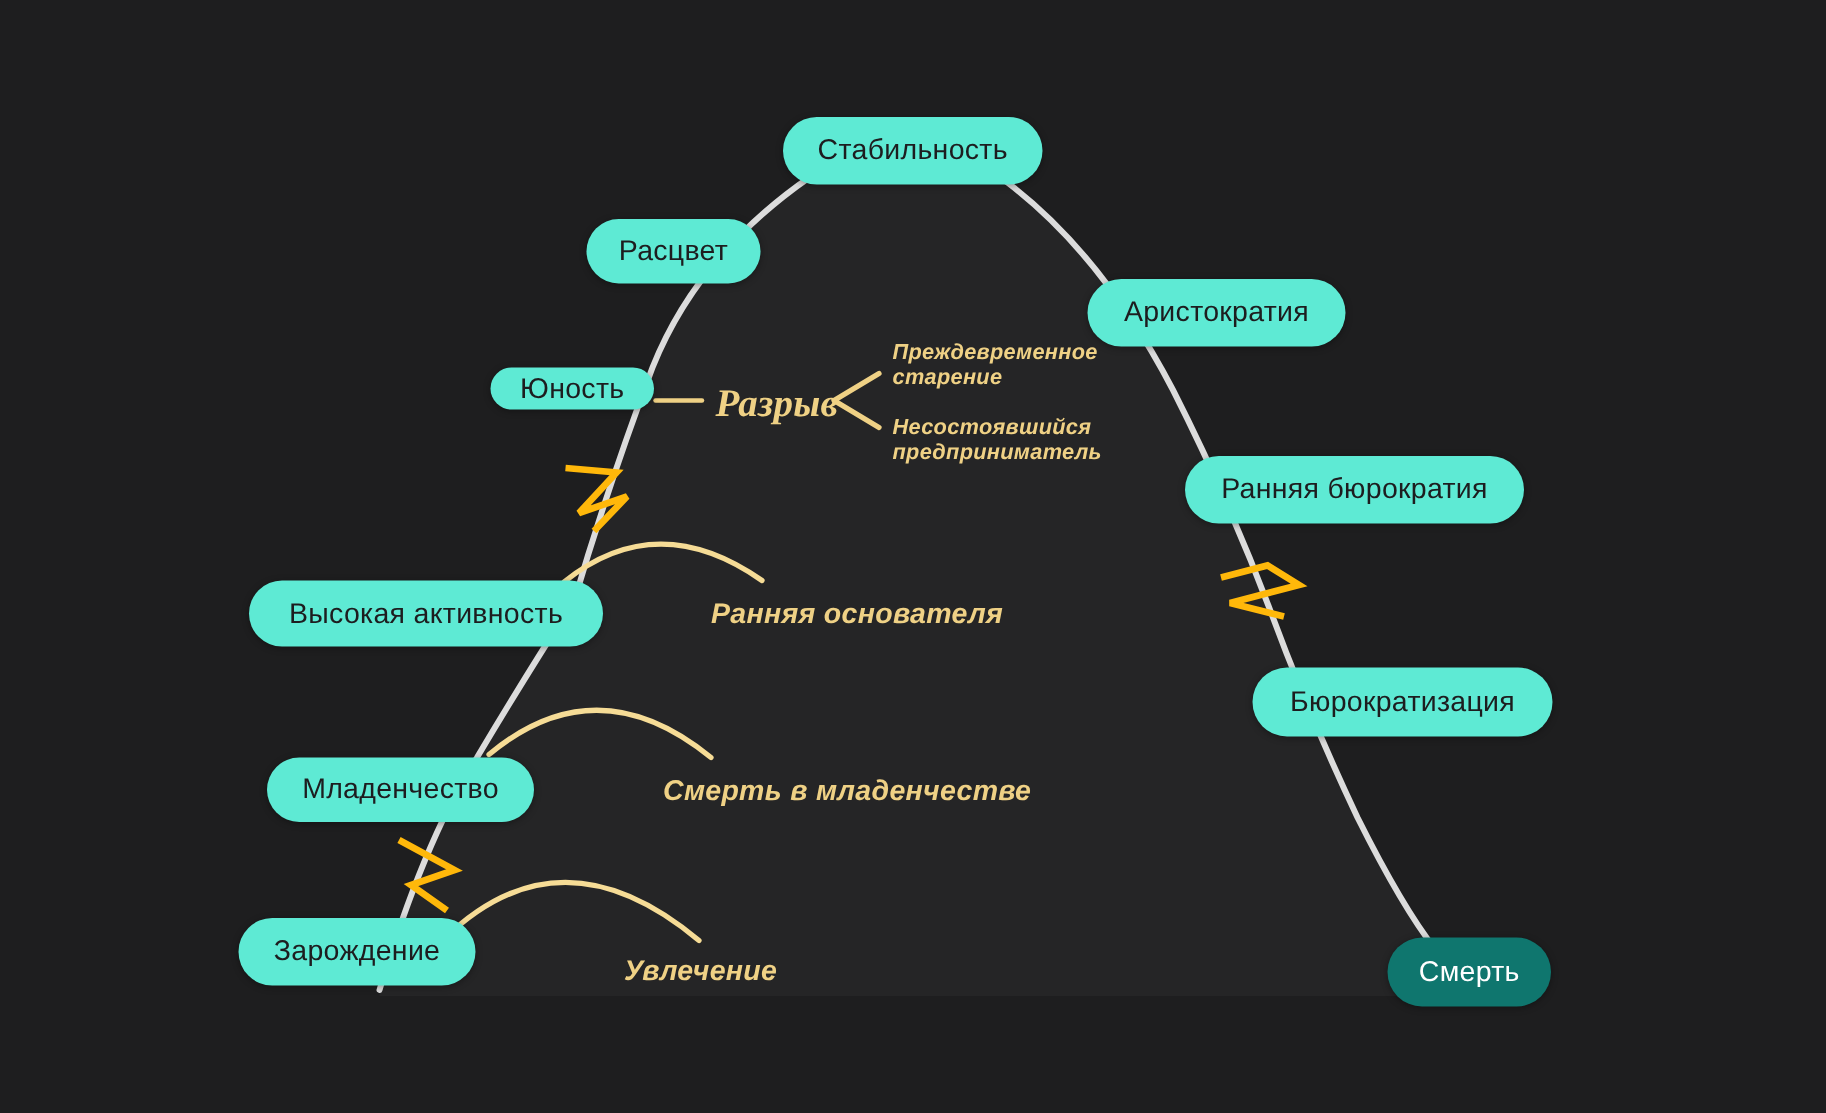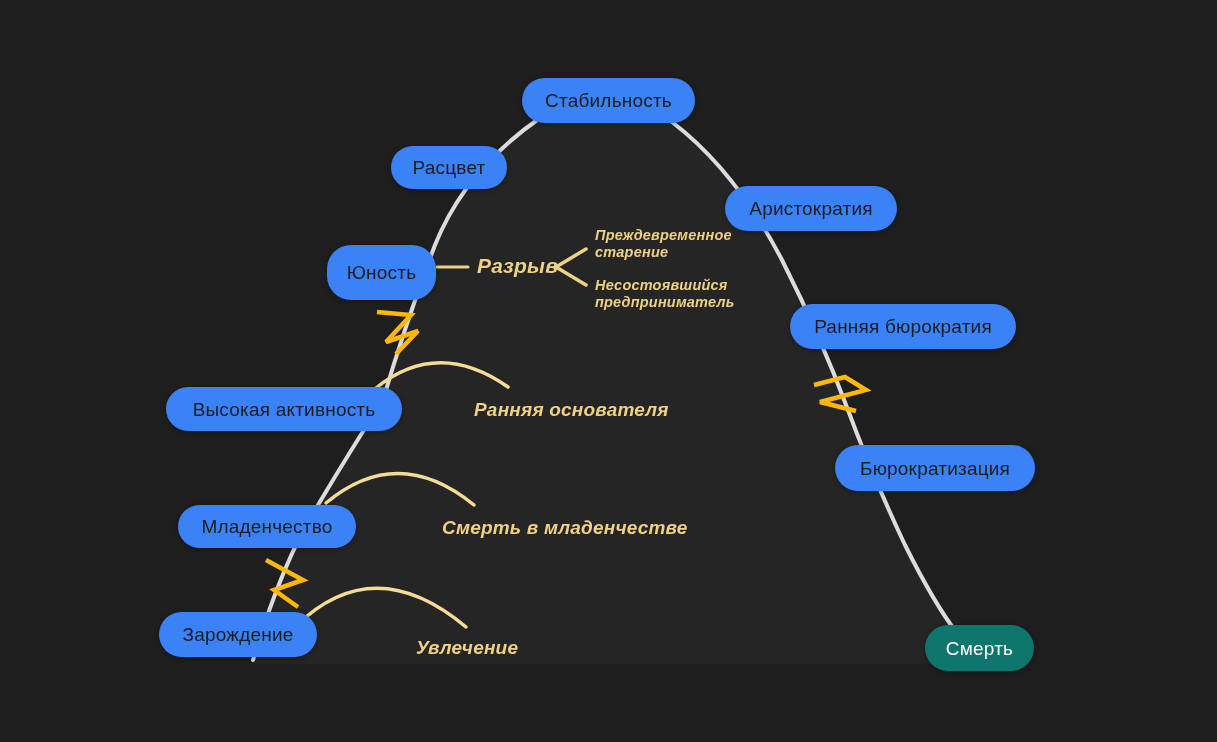--- a/index.html
+++ b/index.html
@@ -7,36 +7,36 @@
     position:relative;
     width:1217px;height:742px;
     background:#1e1e1f;
     overflow:hidden;
     font-family:"Liberation Sans","DejaVu Sans",sans-serif;
   }
   .layer-svg{position:absolute;left:0;top:0;}
   .pill{
     position:absolute;
     display:flex;align-items:center;justify-content:center;
-    background:#3b82f6;color:#1d1d1f;
+    background:#5eead4;color:#1d1d1f;
     border-radius:24px;
     font-size:19px;line-height:1;letter-spacing:.2px;
     box-shadow:0 1px 5px rgba(0,0,0,.35);
     white-space:nowrap;
     box-sizing:border-box;
   }
   .pill--death{background:#0f766e;color:#ffffff;}
   .gold{
     position:absolute;
     color:#efd185;
     font-style:italic;font-weight:600;
     font-size:19px;line-height:1.2;letter-spacing:.2px;
     white-space:nowrap;
   }
-  .gold--big{font-size:21px;}
+  .gold--big{font-size:26px;font-family:Liberation Serif, serif;}
   .gold--small{
     font-weight:700;font-size:14.5px;line-height:1.18;
     white-space:normal;width:165px;font-style:italic;
   }
 </style>
 </head>
 <body>
 
 <div class="canvas">
 
@@ -82,21 +82,21 @@
 
   <div class="pill" style="left:159px;top:612px;width:158px;height:45px;">
     <span>Зарождение</span>
   </div>
   <div class="pill" style="left:178px;top:505px;width:178px;height:43px;">
     <span>Младенчество</span>
   </div>
   <div class="pill" style="left:166px;top:387px;width:236px;height:44px;">
     <span>Высокая активность</span>
   </div>
-  <div class="pill" style="left:327px;top:245px;width:109px;height:55px;text-align:center;">
+  <div class="pill" style="left:327px;top:245px;width:109px;height:28px;text-align:center;">
     <span>Юность</span>
   </div>
   <div class="pill" style="left:391px;top:146px;width:116px;height:43px;">
     <span>Расцвет</span>
   </div>
   <div class="pill" style="left:522px;top:78px;width:173px;height:45px;">
     <span>Стабильность</span>
   </div>
   <div class="pill" style="left:725px;top:162px;width:172px;height:45px;margin-top:24px;">
     <span>Аристократия</span>

